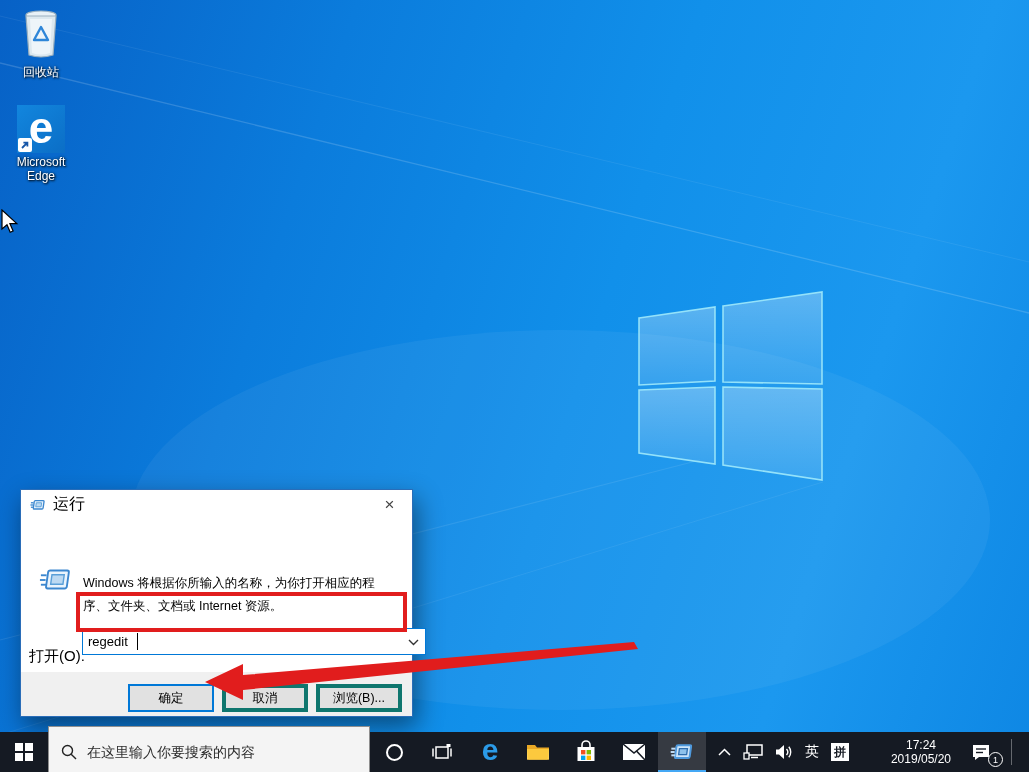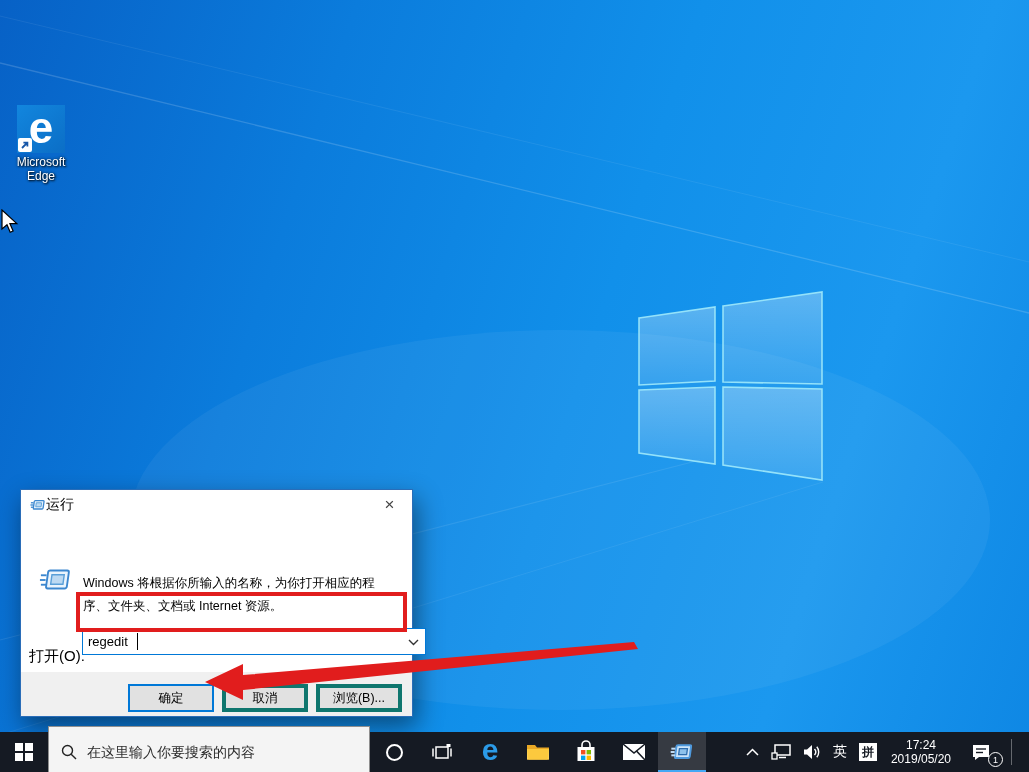--- a/index.html
+++ b/index.html
@@ -22,21 +22,21 @@
     background: linear-gradient(140deg,#1286de,#0b6ec6); display:flex; align-items:center; justify-content:center; }
   .edge-tile .e-glyph { color:#fff; font-size:44px; font-weight:bold; line-height:44px; margin-top:-3px; }
   .shortcut-overlay { position:absolute; left:1px; bottom:1px; width:14px; height:14px; background:#fff;
     border-radius:2px; display:flex; align-items:center; justify-content:center; }
 
   
   #run-dialog { position:absolute; left:20px; top:489px; width:393px; height:228px;
     background:#fff; border:1px solid #2a6db8; box-shadow: 4px 10px 24px rgba(0,0,0,.45);
     font-size:12.5px; color:#000; }
   .titlebar { position:relative; height:29px; background:#fff; display:flex; align-items:center; padding-left:9px; }
-  .titlebar .title { font-size:14px; }
+  .titlebar .title { margin-left:7px; font-size:16px; }
   .closebtn { position:absolute; right:0; top:0; width:45px; height:29px; display:flex; align-items:center;
     justify-content:center; font-size:17px; color:#444; cursor:default; }
   .dlg-body { position:relative; height:141px; background:#fff; }
   .run-ico-l { position:absolute; left:18px; top:44px; }
   .desc { position:absolute; left:62px; top:53px; width:312px; line-height:23px; font-size:12.5px; }
   .open-label { position:absolute; left:8px; top:128px; font-size:15px; }
   .combo { position:absolute; left:61px; top:109px; width:344px; height:27px; background:#fff;
     border:1px solid #0078d7; }
   .combo-input { position:absolute; left:0; top:0; width:296px; height:25px; border:none; outline:none;
     padding-left:5px; font-size:13px; font-family:"Liberation Sans",sans-serif; color:#000; background:transparent; }
@@ -69,21 +69,21 @@
   .cortana-ring { width:17px; height:17px; border:2px solid #fff; border-radius:50%; }
   .e-task { color:#2b9be8; font-size:30px; font-weight:bold; line-height:30px; margin-top:-4px; }
   .tb-btn.active-app { background:rgba(255,255,255,.14); }
   .tb-btn.active-app::after { content:""; position:absolute; left:0; bottom:0; width:100%; height:2px; background:#44a8f5; }
   .tb-spacer { flex:1; }
   .tray { display:flex; align-items:center; gap:8px; padding-right:4px; height:40px; }
   .tray-item { display:flex; align-items:center; justify-content:center; height:40px; padding:0 2px; position:relative; }
   .ime-lang { color:#fff; font-size:14px; }
   .ime-mode { width:18px; height:18px; background:#fff; color:#151a23; font-size:12px; font-weight:bold;
     display:flex; align-items:center; justify-content:center; }
-  .clock { color:#fff; font-size:12px; line-height:14px; text-align:center; padding:0 4px; }
+  .clock { color:#fff; font-size:12px; line-height:14px; text-align:center; padding:0 4px;margin-left:28px; }
   .badge { position:absolute; right:-4px; bottom:5px; width:15px; height:15px; border-radius:50%;
     background:#151a23; border:1.5px solid #fff; color:#fff; font-size:9px; display:flex;
     align-items:center; justify-content:center; }
   .tb-divider { width:1px; height:26px; background:rgba(255,255,255,.35); margin-left:4px; }
   .show-desktop { width:5px; height:40px; }
 </style>
 </head>
 <body>
 
 <div id="screen">
@@ -101,20 +101,29 @@
     <line x1="0" y1="640" x2="700" y2="460" stroke="#ffffff" stroke-opacity="0.09" stroke-width="1.2"></line>
     <line x1="0" y1="735" x2="823" y2="482" stroke="#ffffff" stroke-opacity="0.07" stroke-width="1"></line>
     <g stroke="#9fe9fb" stroke-opacity="0.9" stroke-width="1.6" fill="url(#paneGrad)">
       <polygon points="639,318 715,307 715,381 639,385"></polygon>
       <polygon points="723,306 822,292 822,384 723,382"></polygon>
       <polygon points="639,390 715,387 715,464 639,453"></polygon>
       <polygon points="723,387 822,389 822,480 723,465"></polygon>
     </g>
   </svg>
 
+  <div class="dicon" style="top:4px;">
+    <svg class="art" width="46" height="56" viewBox="0 0 46 56">
+      <ellipse cx="23" cy="8" rx="15" ry="4" fill="#e8f1f7" stroke="#9ab0bf" stroke-width="1.2"></ellipse>
+      <path d="M8 9 L38 9 L35 48 Q23 52 11 48 Z" fill="#dce8ef" stroke="#9ab0bf" stroke-width="1.2"></path>
+      <path d="M12 12 L34 12 L32 46 Q23 49 14 46 Z" fill="#eef5f9"></path>
+      <path d="M23 20 L30 33 L16 33 Z" fill="none" stroke="#2e86d8" stroke-width="2.4" stroke-linejoin="round"></path>
+    </svg>
+    <div class="dlabel">回收站</div>
+  </div>
 
   <div class="dicon" style="top:102px;">
     <div class="edge-tile">
       <span class="e-glyph">e</span>
       <span class="shortcut-overlay">
         <svg width="10" height="10" viewBox="0 0 10 10">
             <path d="M2 8 L7 3 M3.4 2.6 L7.4 2.6 L7.4 6.6" stroke="#1857a8" stroke-width="1.8" fill="none"></path>
           </svg>
       </span>
     </div>

